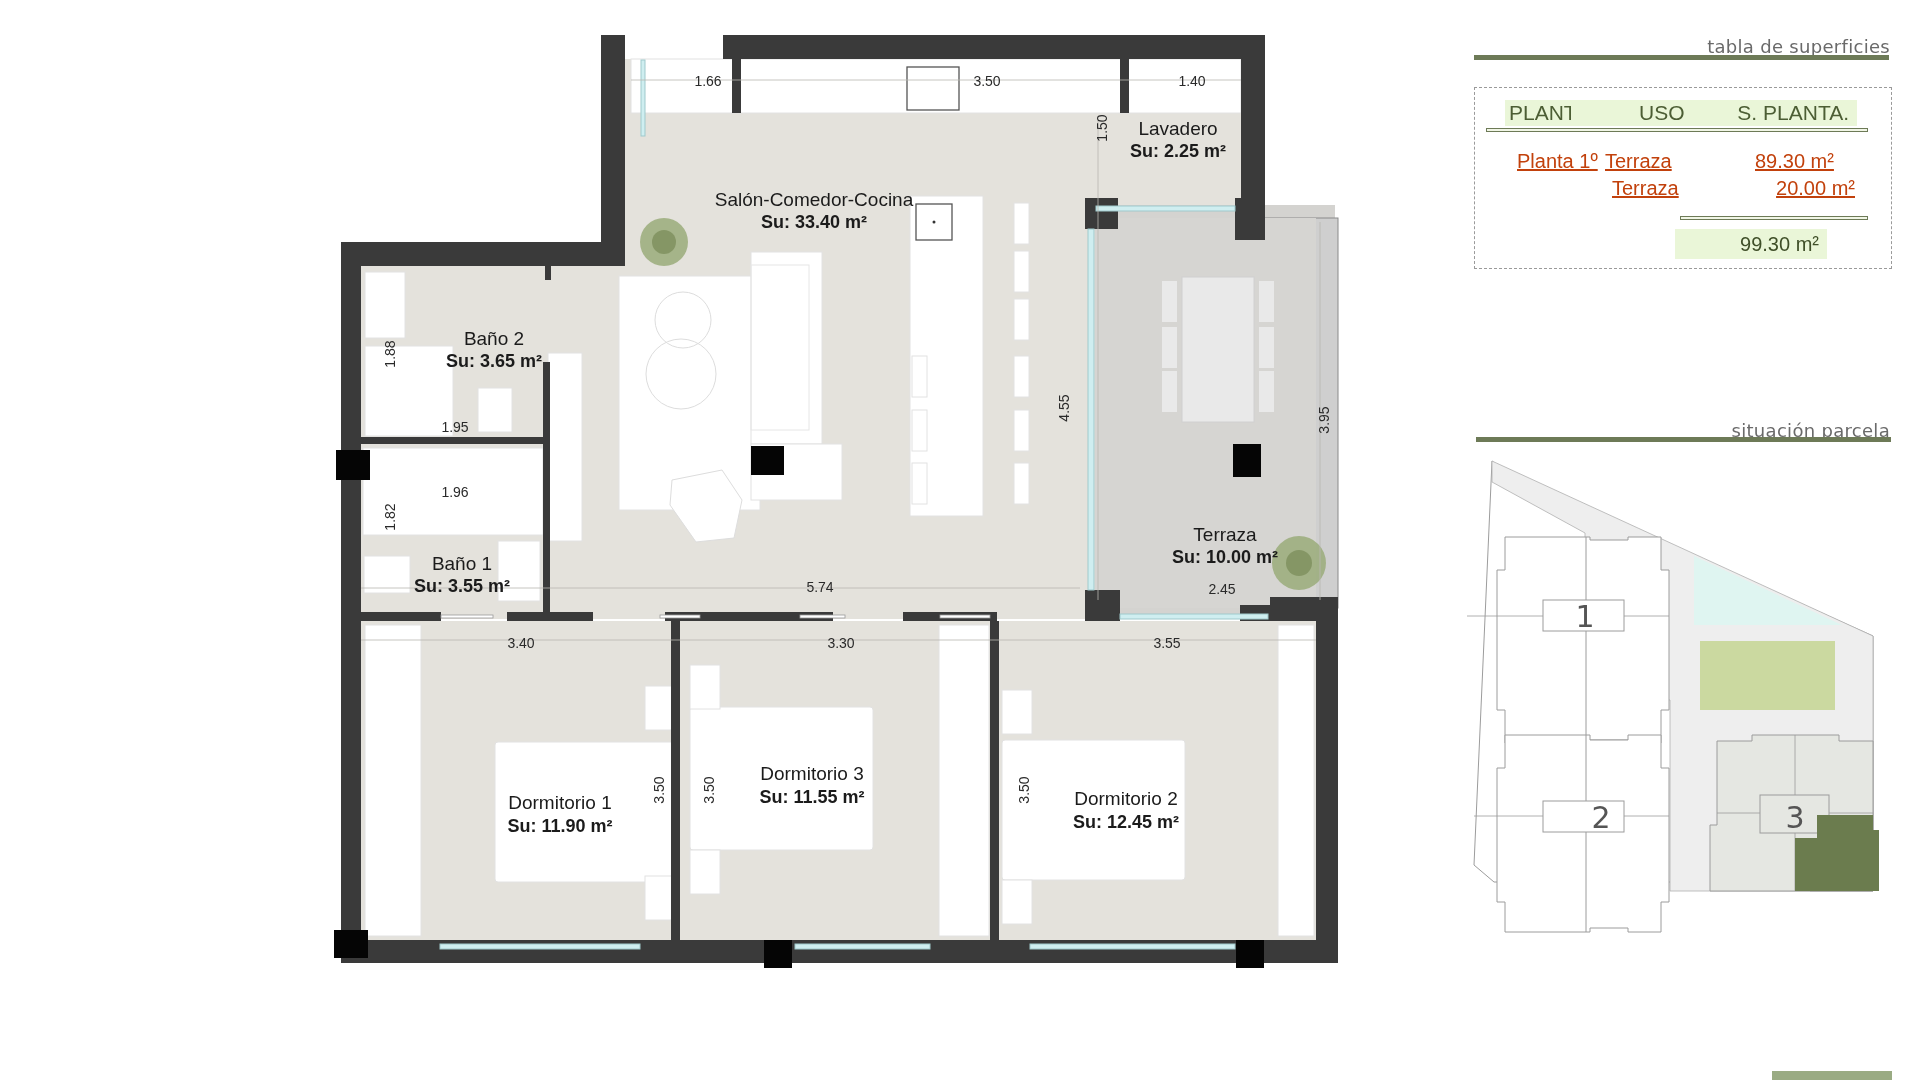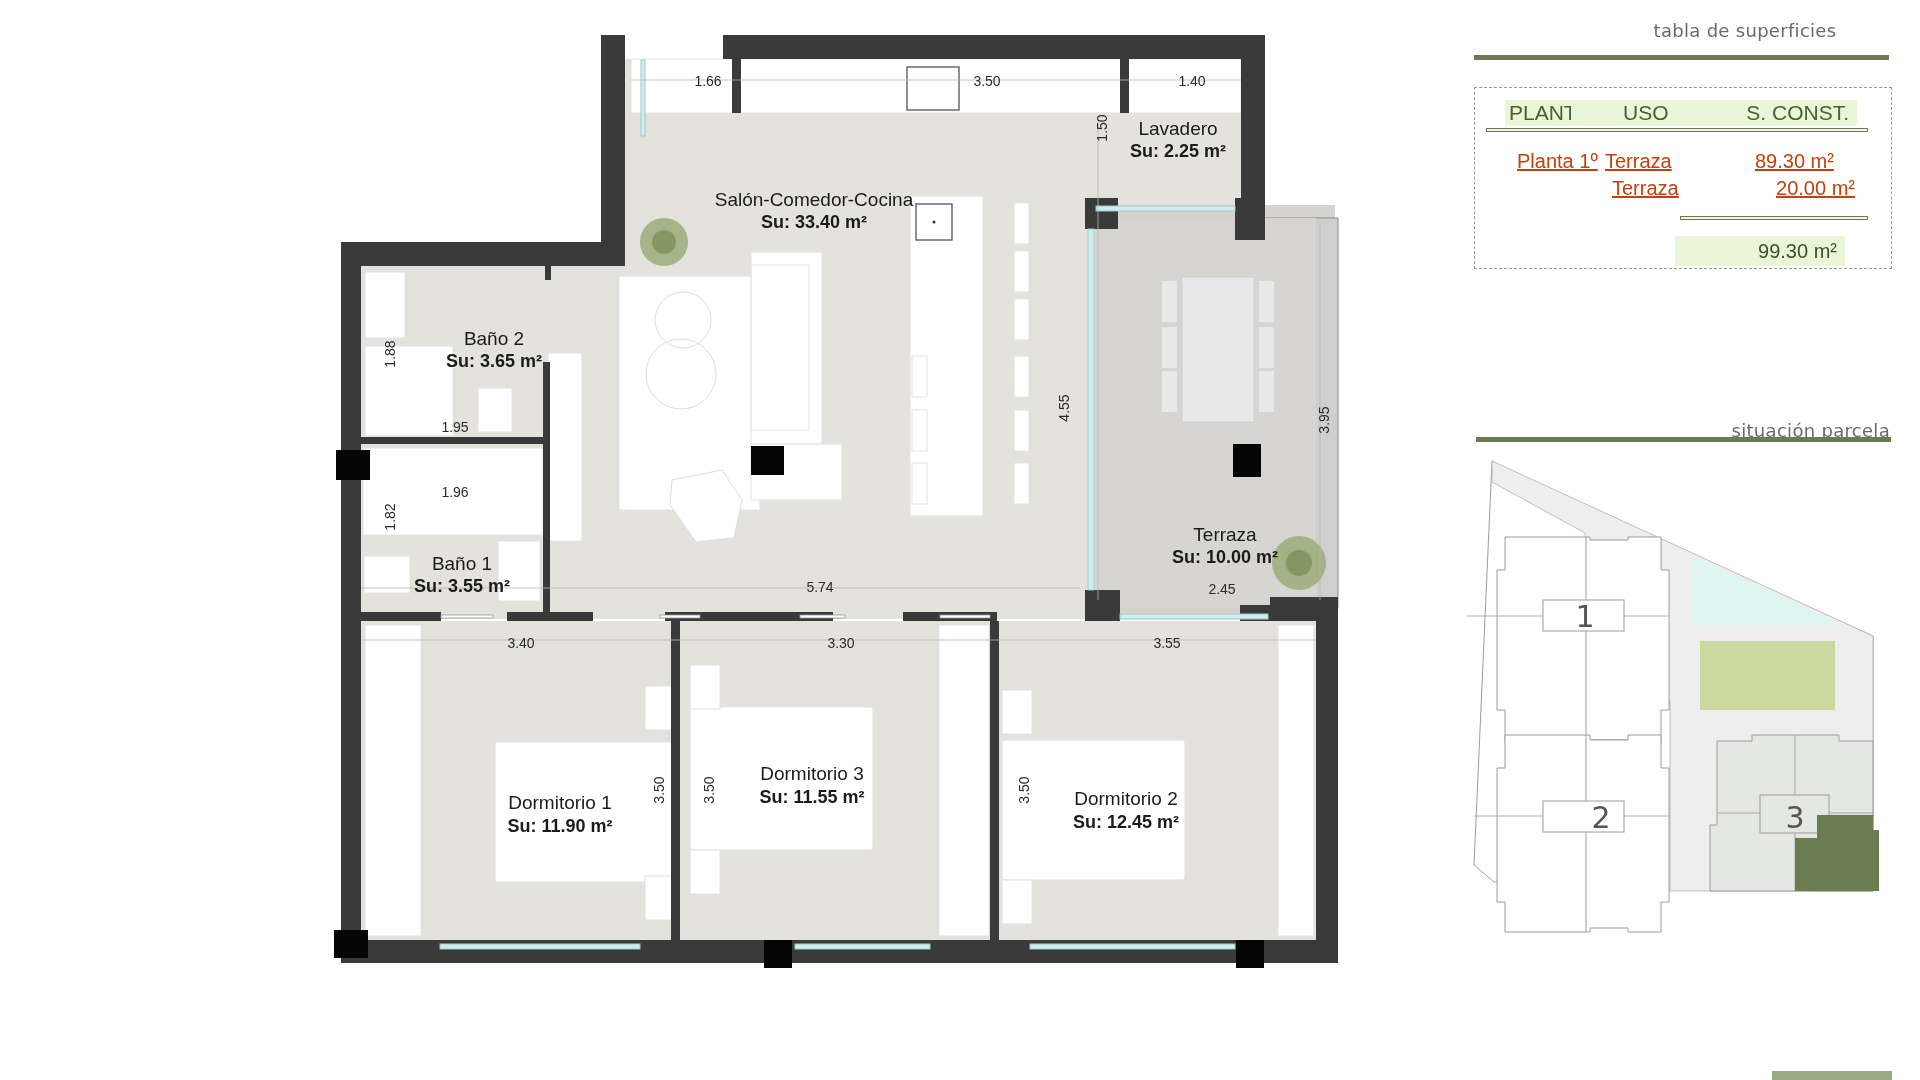--- a/index.html
+++ b/index.html
@@ -236,35 +236,35 @@
 
     <polygon points="1717,741 1752,741 1752,735 1839,735 1839,741 1873,741 1873,891 1710,891 1710,825 1717,825" fill="#e5e7e2" stroke="#9c9c9c" stroke-width="1"></polygon>
     <line x1="1795" y1="735" x2="1795" y2="891" stroke="#9c9c9c" stroke-width="0.8"></line>
     <line x1="1717" y1="813" x2="1873" y2="813" stroke="#9c9c9c" stroke-width="0.8"></line>
     <rect x="1760" y="795" width="69" height="38" fill="#e5e7e2" stroke="#9c9c9c"></rect>
     <polygon points="1817,815 1873,815 1873,830 1879,830 1879,891 1795,891 1795,838 1817,838" fill="#6b7c4e"></polygon>
     <text class="site-num" x="1795" y="828" text-anchor="middle">3</text>
   </g>
 </svg>
 
-<div class="section-title" style="left:1600px; top:20px; width:290px;text-align:center;">tabla de superficies</div>
+<div class="section-title" style="left:1600px; top:36px; width:290px;">tabla de superficies</div>
 <div class="section-rule" style="left:1474px; top:55px; width:415px;"></div>
 
 <div class="table-box">
   <div class="th" style="left:30px; top:12px; padding:0 4px;">PLANTA</div>
-  <div class="th" style="left:96px; top:12px; width:250px; padding-left:52px; box-sizing:border-box; background:#eaf6d8;">USO</div>
-  <div class="th" style="left:250px; top:12px; width:132px; text-align:right; padding-right:8px; box-sizing:border-box;">S. CONST.</div>
+  <div class="th" style="left:96px; top:12px; width:250px; padding-left:68px; box-sizing:border-box; background:#eaf6d8;">USO</div>
+  <div class="th" style="left:250px; top:12px; width:132px; text-align:right; padding-right:8px; box-sizing:border-box;">S. PLANTA.</div>
   <div class="rule-double" style="left:11px; top:40px; width:382px;"></div>
 
   <div class="td" style="left:42px; top:62px;">Planta 1º</div>
   <div class="td" style="left:130px; top:62px;">Terraza</div>
   <div class="td" style="left:280px; top:62px; width:100px; text-align:left;">89.30 m²</div>
   <div class="td" style="left:137px; top:89px;">Terraza</div>
   <div class="td" style="left:280px; top:89px; width:100px; text-align:right;">20.00 m²</div>
 
   <div class="rule-double" style="left:205px; top:128px; width:188px;"></div>
-  <div class="total" style="left:200px; top:148px; width:170px;">99.30 m²</div>
+  <div class="total" style="left:200px; top:141px; width:152px;">99.30 m²</div>
 </div>
 
 <div class="section-title" style="left:1600px; top:420px; width:290px;">situación parcela</div>
 <div class="section-rule" style="left:1476px; top:437px; width:415px;"></div>
 
 <div class="footer-bar"></div>
 
 </body></html>

